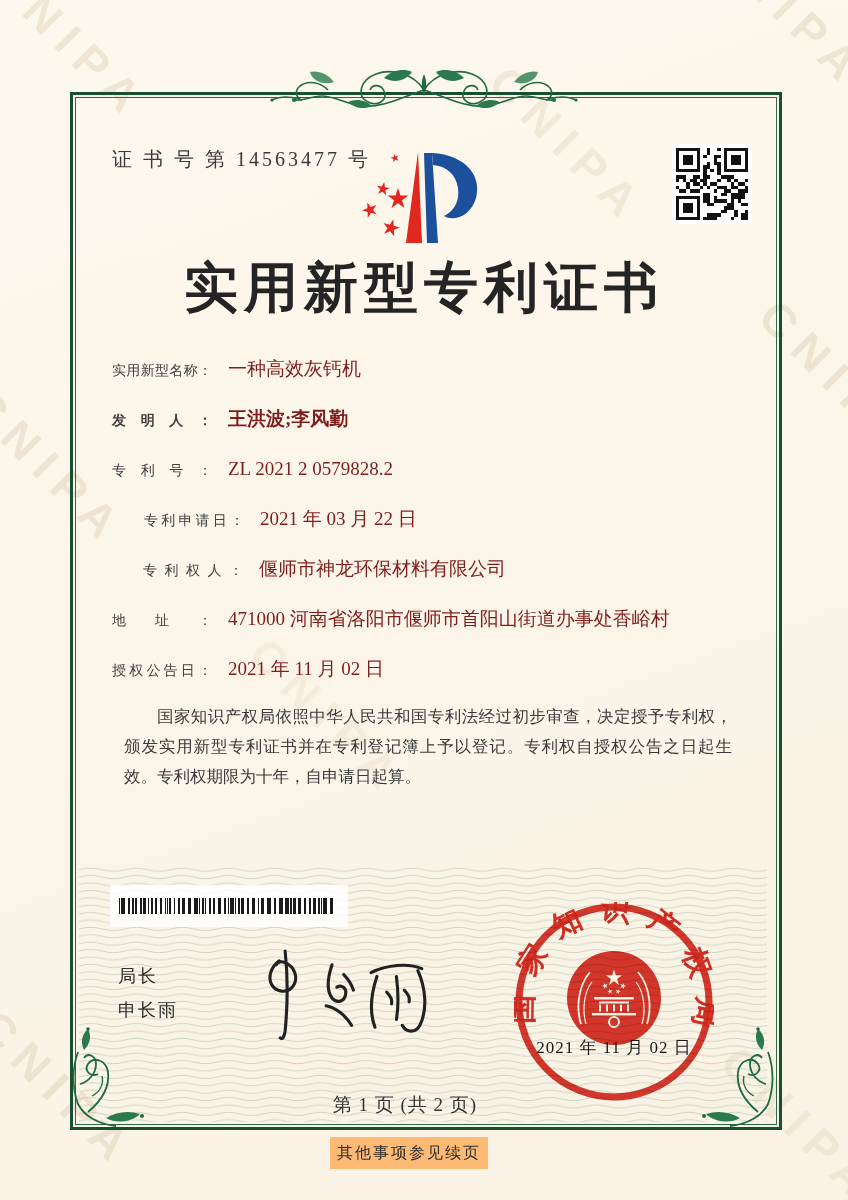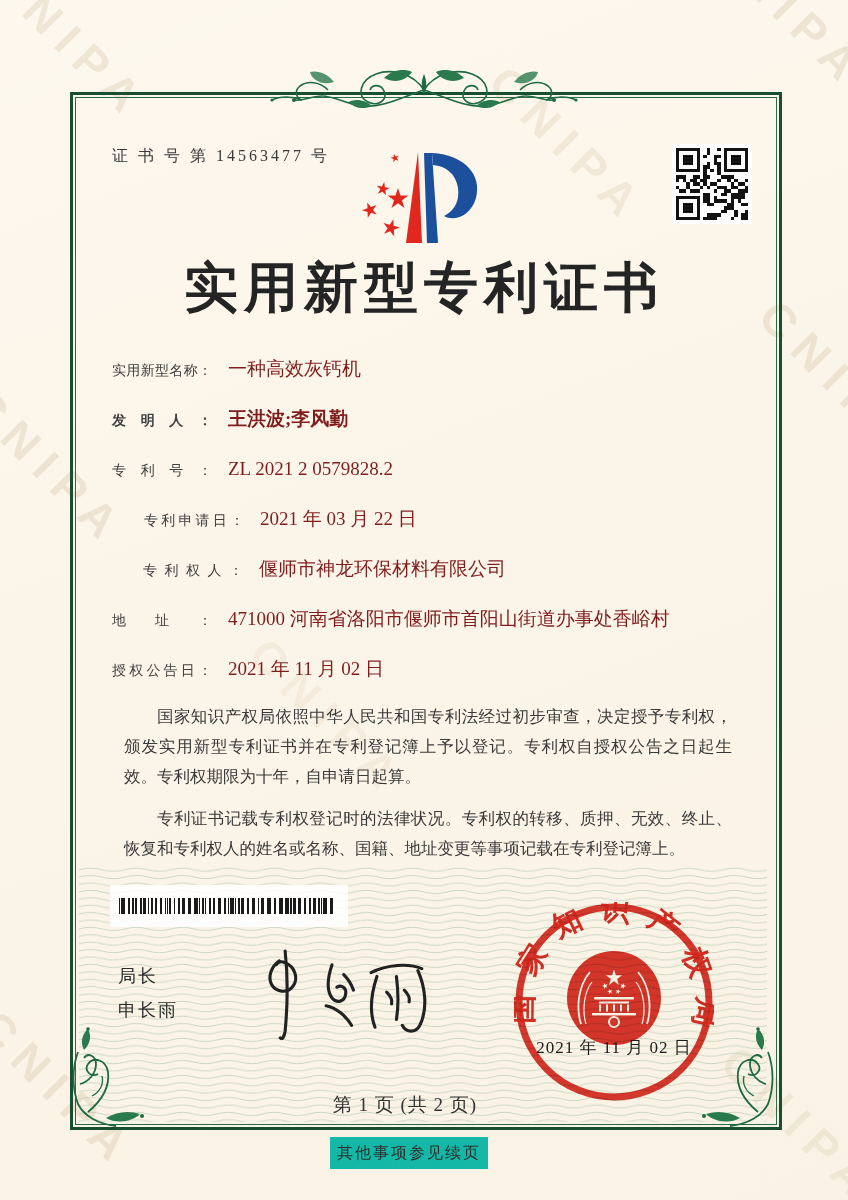--- a/index.html
+++ b/index.html
@@ -12,21 +12,21 @@
   
   .wm{
     position:absolute;font-family:"Liberation Sans","DejaVu Sans",sans-serif;
     font-weight:bold;font-size:46px;letter-spacing:12px;color:#cdb896;
     opacity:.28;transform:rotate(45deg);white-space:nowrap;pointer-events:none;
   }
   
   .frame{left:70px;top:92px;width:706px;height:1032px;border:3px solid #174f30;}
   .frame-inner{position:absolute;inset:2px;border:1.5px solid #2a6b45;}
   
-  .cert-no{left:112px;top:146px;font-size:16px;letter-spacing:3px;color:#3a3a3a;}
+  .cert-no{left:112px;top:146px;font-size:20px;letter-spacing:3px;color:#3a3a3a;}
   .title{left:139px;top:252px;width:570px;text-align:center;font-size:54px;
     font-weight:bold;letter-spacing:6px;color:#242424;}
   .qr-bg{left:672px;top:144px;width:80px;height:80px;background:#fff;}
   
   .field-row{position:absolute;left:112px;width:640px;line-height:26px;white-space:nowrap;}
   .flabel{display:inline-block;width:100px;font-size:14px;color:#404040;
     text-align:justify;text-align-last:justify;vertical-align:baseline;}
   .fvalue{font-size:19px;color:#7f1d1d;margin-left:16px;vertical-align:baseline;}
   .grant-pair2{position:absolute;left:271px;top:0;white-space:nowrap;}
   
@@ -37,21 +37,21 @@
   .white-band{left:110px;top:885px;width:238px;height:42px;background:rgba(255,255,255,.85);}
   .director-title{left:118px;top:964px;font-size:18px;color:#2c2c2c;
     font-family:"Liberation Sans","DejaVu Sans",sans-serif;letter-spacing:2px;}
   .director-name{left:118px;top:998px;font-size:18px;color:#2c2c2c;
     font-family:"Liberation Sans","DejaVu Sans",sans-serif;letter-spacing:2px;}
   .seal-svg{left:514px;top:902px;mix-blend-mode:multiply;}
   .seal-date{left:504px;top:1036px;width:220px;text-align:center;font-size:17px;
     color:#1a1a1a;letter-spacing:1px;z-index:6;}
   .page-footer{left:305px;top:1092px;width:200px;text-align:center;font-size:19px;
     color:#333;letter-spacing:1px;}
-  .cont-box{left:330px;top:1137px;width:158px;height:32px;background:#14b8a6;
+  .cont-box{left:330px;top:1137px;width:158px;height:32px;background:#fdba74;
     text-align:center;line-height:32px;font-size:16px;color:#2e2e2e;letter-spacing:2px;}
   .corner-r{transform:scaleX(-1);}
   svg{display:block;}
 </style>
 </head>
 <body>
 
 <div class="wm" style="left:-30px;top:14px;">CNIPA</div>
 <div class="wm" style="left:688px;top:-18px;">CNIPA</div>
 <div class="wm" style="left:468px;top:118px;opacity:.22;">CNIPA</div>
@@ -375,21 +375,20 @@
 <div class="field-row" style="top:606px;">
   <span class="flabel">地址：</span><span class="fvalue">471000 河南省洛阳市偃师市首阳山街道办事处香峪村</span>
 </div>
 
 <div class="field-row" style="top:656px;">
   <span class="flabel">授权公告日：</span><span class="fvalue">2021 年 11 月 02 日</span>
 </div>
 
 <div class="abs body-text">
   <p>国家知识产权局依照中华人民共和国专利法经过初步审查，决定授予专利权，颁发实用新型专利证书并在专利登记簿上予以登记。专利权自授权公告之日起生效。专利权期限为十年，自申请日起算。</p>
-  <p>专利证书记载专利权登记时的法律状况。专利权的转移、质押、无效、终止、恢复和专利权人的姓名或名称、国籍、地址变更等事项记载在专利登记簿上。</p>
 </div>
 
 <div class="abs white-band"></div>
 <svg class="abs" style="left:118px;top:898px;" width="219" height="16" viewBox="0 0 219 16">
   <g id="barcode-bars" fill="#1a1a1a">
       <rect x="1" y="0" width="1" height="16"></rect>
       <rect x="3" y="0" width="4" height="16"></rect>
       <rect x="10" y="0" width="2" height="16"></rect>
       <rect x="14" y="0" width="2" height="16"></rect>
       <rect x="17" y="0" width="2" height="16"></rect>

